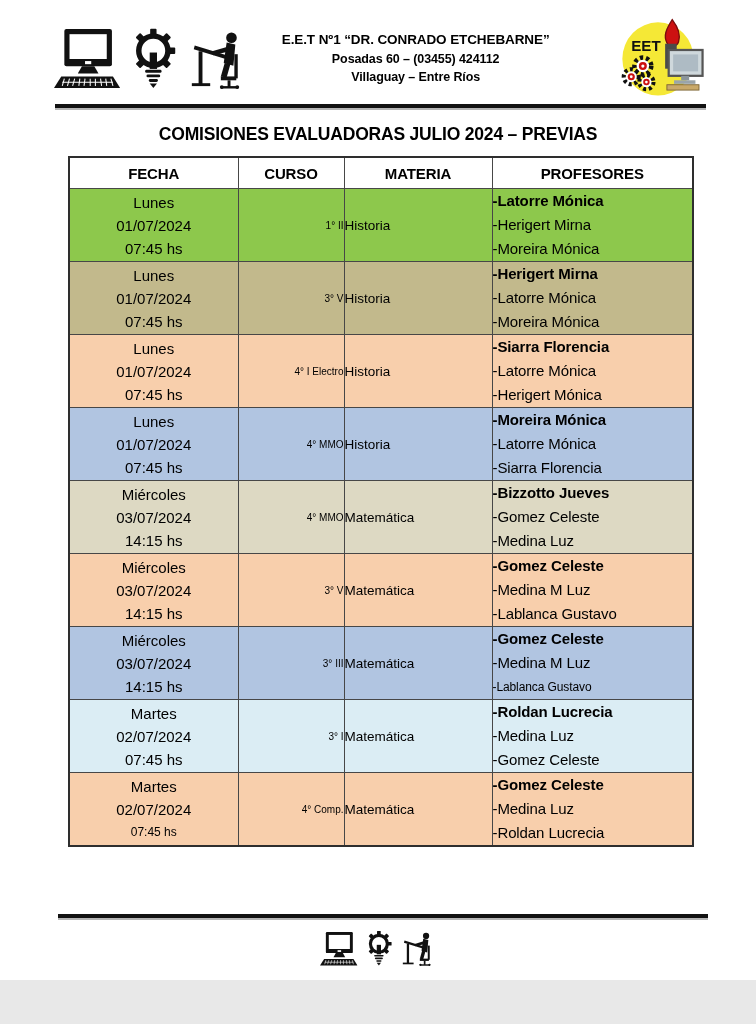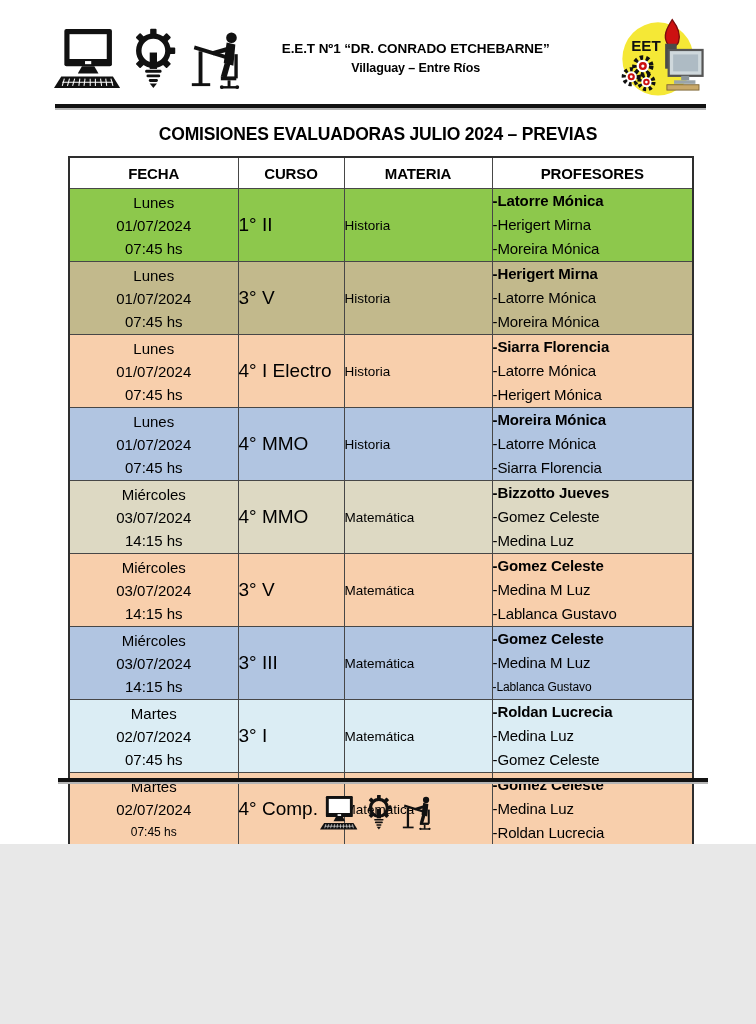--- a/index.html
+++ b/index.html
@@ -3,21 +3,21 @@
 <meta charset="utf-8">
 <style>
   html,body { margin:0; padding:0; }
   body {
     font-family: "Liberation Sans", sans-serif;
     background:#e8e8e8;
     -webkit-font-smoothing:antialiased;
   }
   .page {
     position:relative;
-    width:756px; height:844px;
+    width:756px; height:980px;
     margin:0 auto;
     background:#ffffff;
     color:#000;
     overflow:hidden;
   }
 
   
   .hdr {
     display:flex; align-items:center;
     padding:20px 46px 8px 54px;
@@ -63,21 +63,21 @@
     background:#ffffff;
     font-size:15px;
     font-weight:bold;
     text-align:center;
     letter-spacing:-0.1px;
     margin-top:14px;
   }
   .sched tbody tr { height:73px; }
   .c-fecha { text-align:center; font-size:15px; }
   .c-fecha .day, .c-fecha .date, .c-fecha .time { line-height:23px; }
-  .c-curso { text-align:left; font-size:19px; }
+  .c-curso { text-align:right; font-size:10px; }
   .c-materia { font-size:13.5px; }
   .c-prof { font-size:15px; padding:2px 4px 2px 8px; }
   .c-prof .prof { line-height:24px; letter-spacing:-0.1px; }
   .c-prof .prof.lead { font-weight:bold; }
   .small { font-size:12px; }
 
   
   .footer { position:absolute; left:0; right:0; bottom:14px; }
   .footer .rule { margin:0 48px 0 58px; }
   .footer-icons { display:flex; justify-content:center; align-items:flex-end; gap:5px; margin-top:12px; }
@@ -198,20 +198,21 @@
           </svg>
         </span>
       <span class="icon">
           <svg viewBox="0 0 64 60" style="height:58px">
             <use href="#sym-person"></use>
           </svg>
         </span>
     </div>
     <div class="hdr-text">
       <div class="hdr-school">E.E.T Nº1 “DR. CONRADO ETCHEBARNE”</div>
+      <div class="hdr-line">Posadas 60 – (03455) 424112</div>
       <div class="hdr-line">Villaguay – Entre Ríos</div>
     </div>
     <div class="hdr-logo">
       <svg viewBox="0 0 104 92" style="height:82px">
           <use href="#sym-logo"></use>
         </svg>
     </div>
   </div>
 
   <div class="rule"></div>

